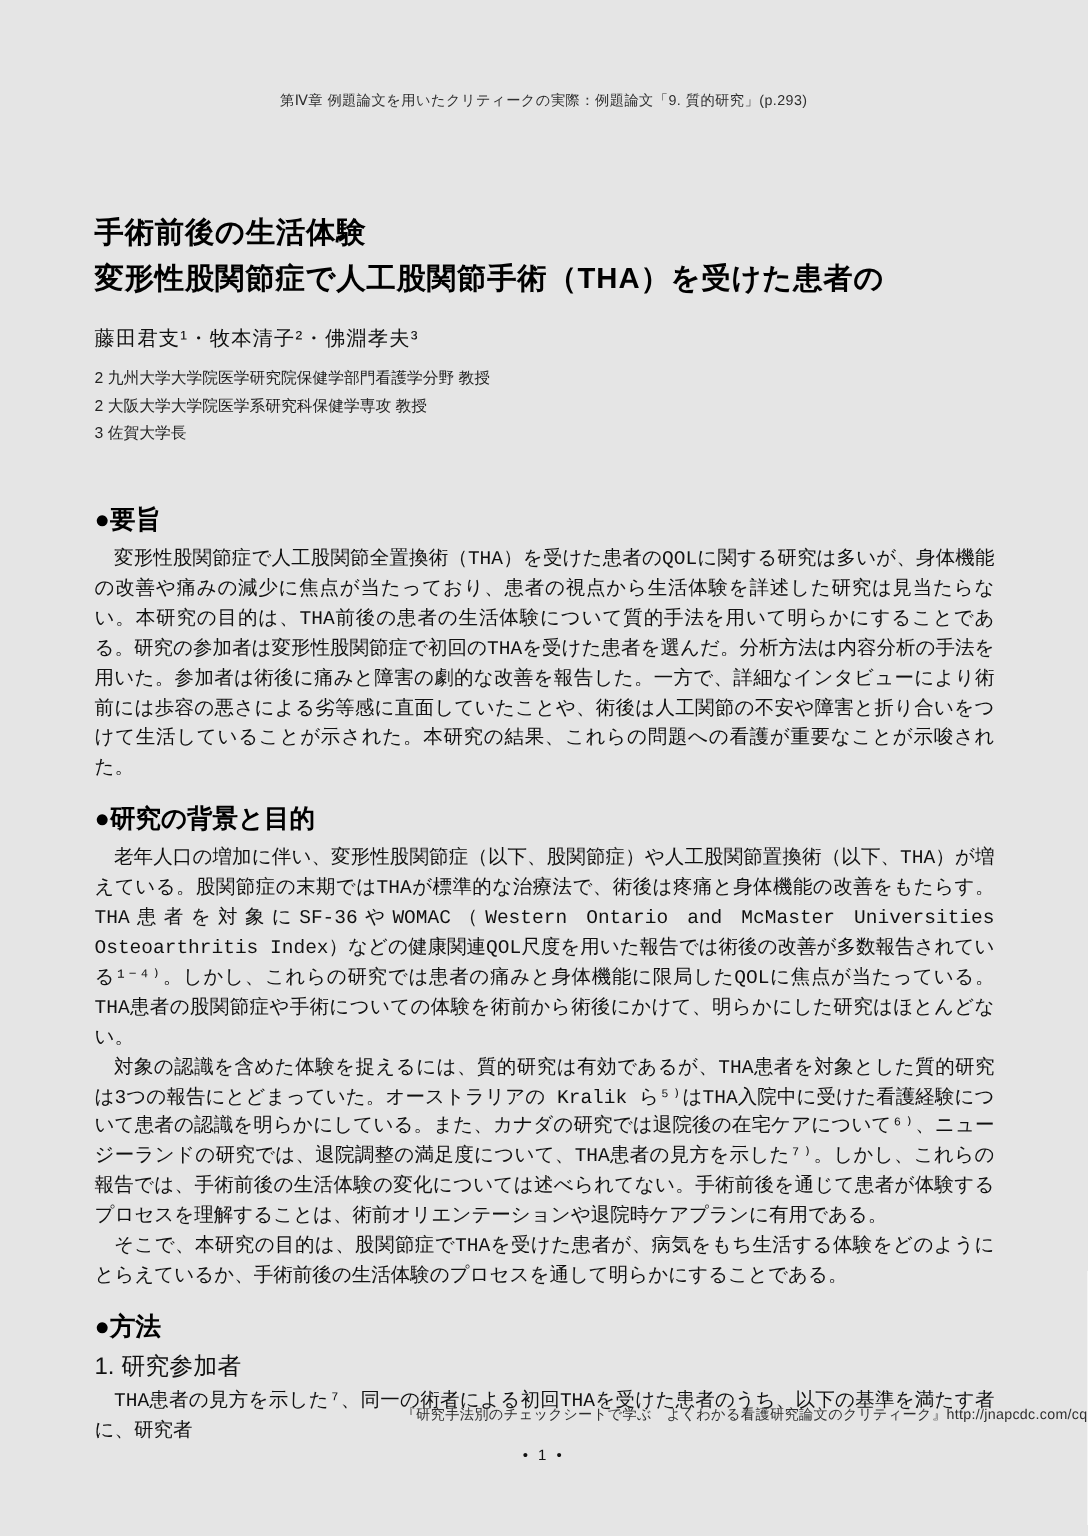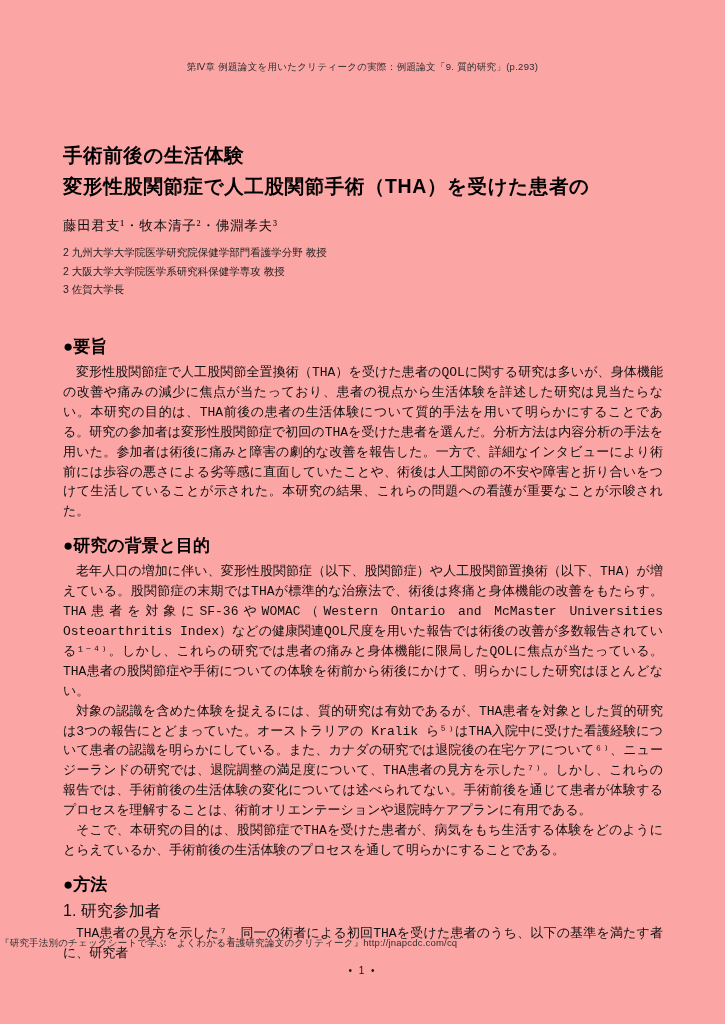--- a/index.html
+++ b/index.html
@@ -4,21 +4,21 @@
 <style>
   html, body {
     margin: 0;
     padding: 0;
     background: #ffffff;
   }
   .page {
     position: relative;
     width: 725px;
     height: 1024px;
-    background: #fca5a5;
+    background: #e5e5e5;
     overflow: hidden;
     color: #111111;
   }
   .running-header {
     position: absolute;
     top: 61px;
     left: 0;
     right: 0;
     text-align: center;
     font-family: "Liberation Sans", "DejaVu Sans", sans-serif;
@@ -36,21 +36,21 @@
     font-weight: 700;
     line-height: 31px;
     letter-spacing: 0.6px;
     color: #000000;
   }
   .authors {
     position: absolute;
     left: 63px;
     top: 217px;
     width: 600px;
-    font-family: Liberation Serif, serif;
+    font-family: Liberation Sans, sans-serif;
     font-size: 13.5px;
     letter-spacing: 0.8px;
     color: #111111;
   }
   .affiliations {
     position: absolute;
     left: 63px;
     top: 243px;
     width: 600px;
     font-family: "Liberation Sans", "DejaVu Sans", sans-serif;
@@ -88,21 +88,21 @@
     line-height: 19.9px;
     text-align: justify;
     text-indent: 13px;
     color: #101010;
   }
   .footer-line {
     position: absolute;
     top: 937px;
     left: 0;
     right: 0;
-    text-align: left;
+    text-align: right;
     font-family: "Liberation Sans", "DejaVu Sans", sans-serif;
     font-size: 9.5px;
     letter-spacing: 0.2px;
     color: #2e2e2e;
   }
   .page-number {
     position: absolute;
     top: 965px;
     left: 0;
     right: 0;

